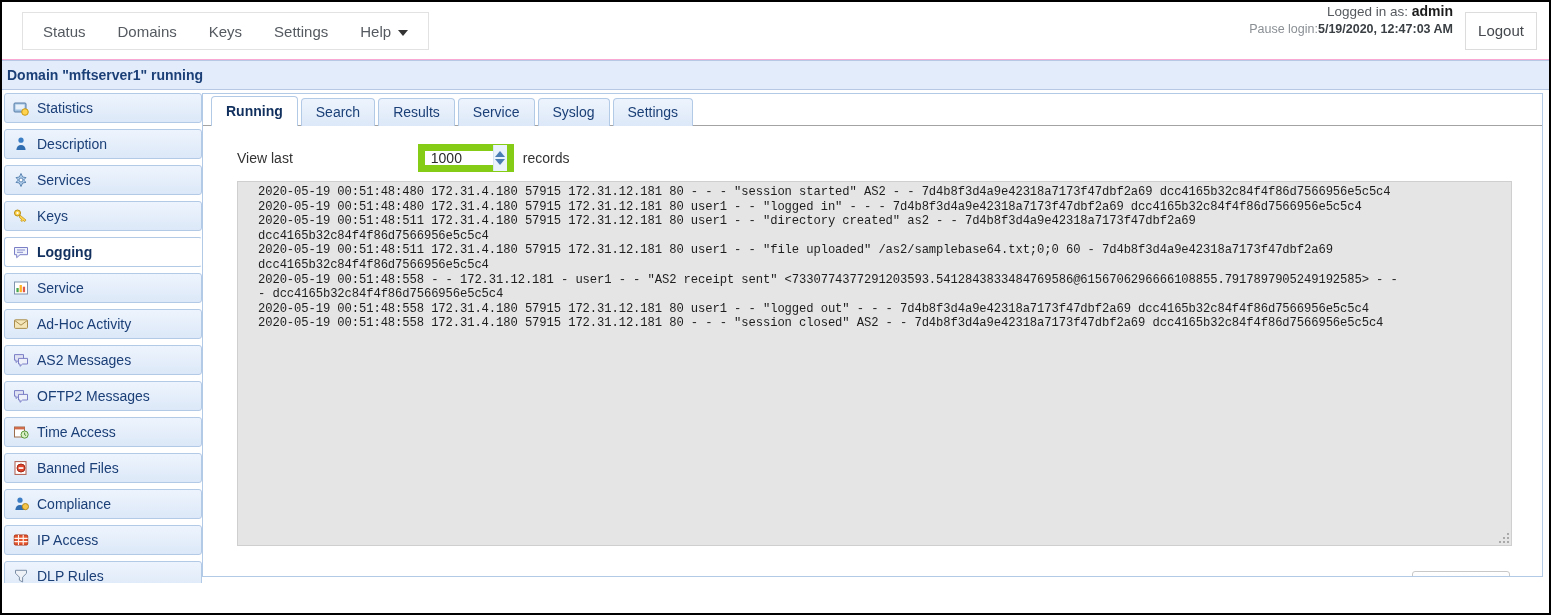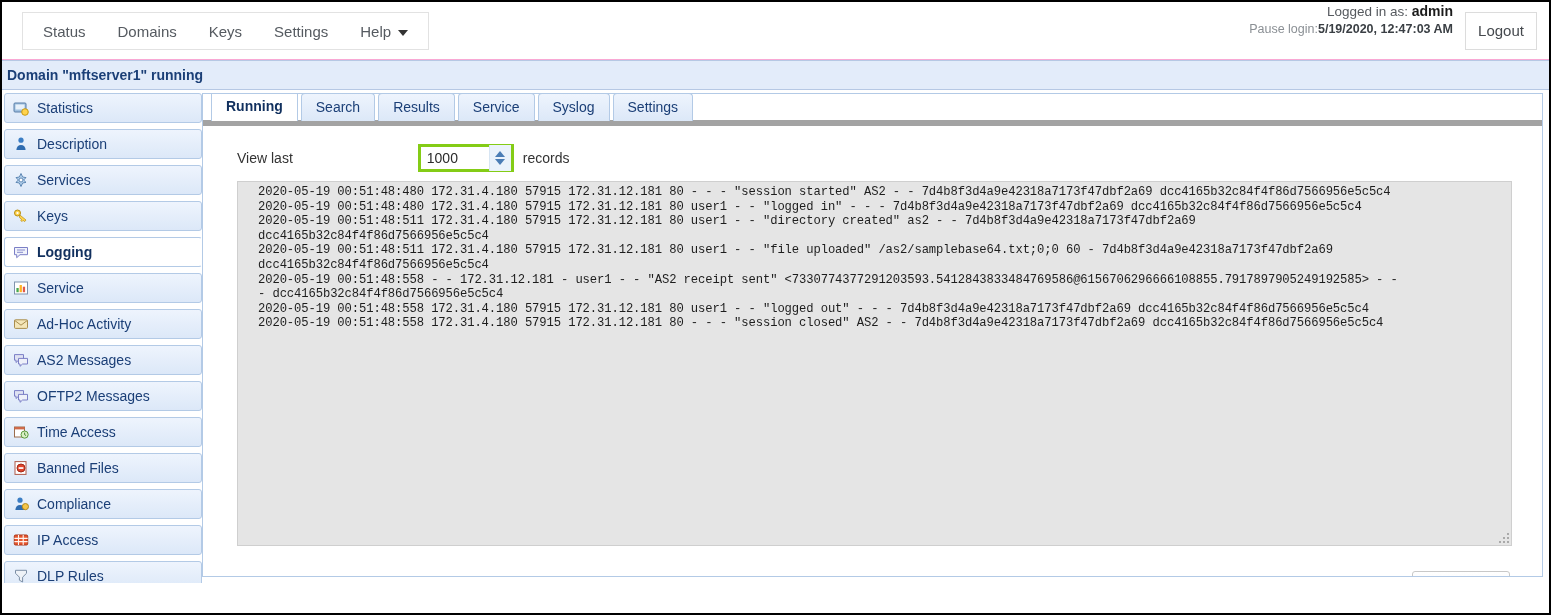--- a/index.html
+++ b/index.html
@@ -143,21 +143,21 @@
     flex: 1 1 auto;
     position: relative;
     margin: 3px 6px 6px 0;
     border: 1px solid #b3cae6;
     background: #fff;
     overflow: hidden;
   }
   .tabstrip {
     position: relative;
     height: 32px;
-    border-bottom: 6px solid #a3a3a3;
+    border-bottom: 1px solid #a3a3a3;
     padding-left: 8px;
     display: flex;
     align-items: flex-end;
     background: #fff;
   }
   .tab {
     height: 28px;
     line-height: 26px;
     padding: 0 14px;
     margin-right: 3px;
@@ -186,21 +186,21 @@
     display: flex;
     align-items: center;
     margin-bottom: 9px;
     height: 28px;
   }
   .viewrow-label { font-size: 14px; color: #333; }
   .spinner-wrap {
     position: relative;
     margin-left: 125px;
     width: 96px; height: 28px;
-    border: 3px solid #84cc16;
+    border: 7px solid #84cc16;
     background: #fff;
     display: flex;
     align-items: center;
   }
   .spinner-input {
     border: none;
     outline: none;
     width: 68px;
     height: 24px;
     font-size: 14px;

